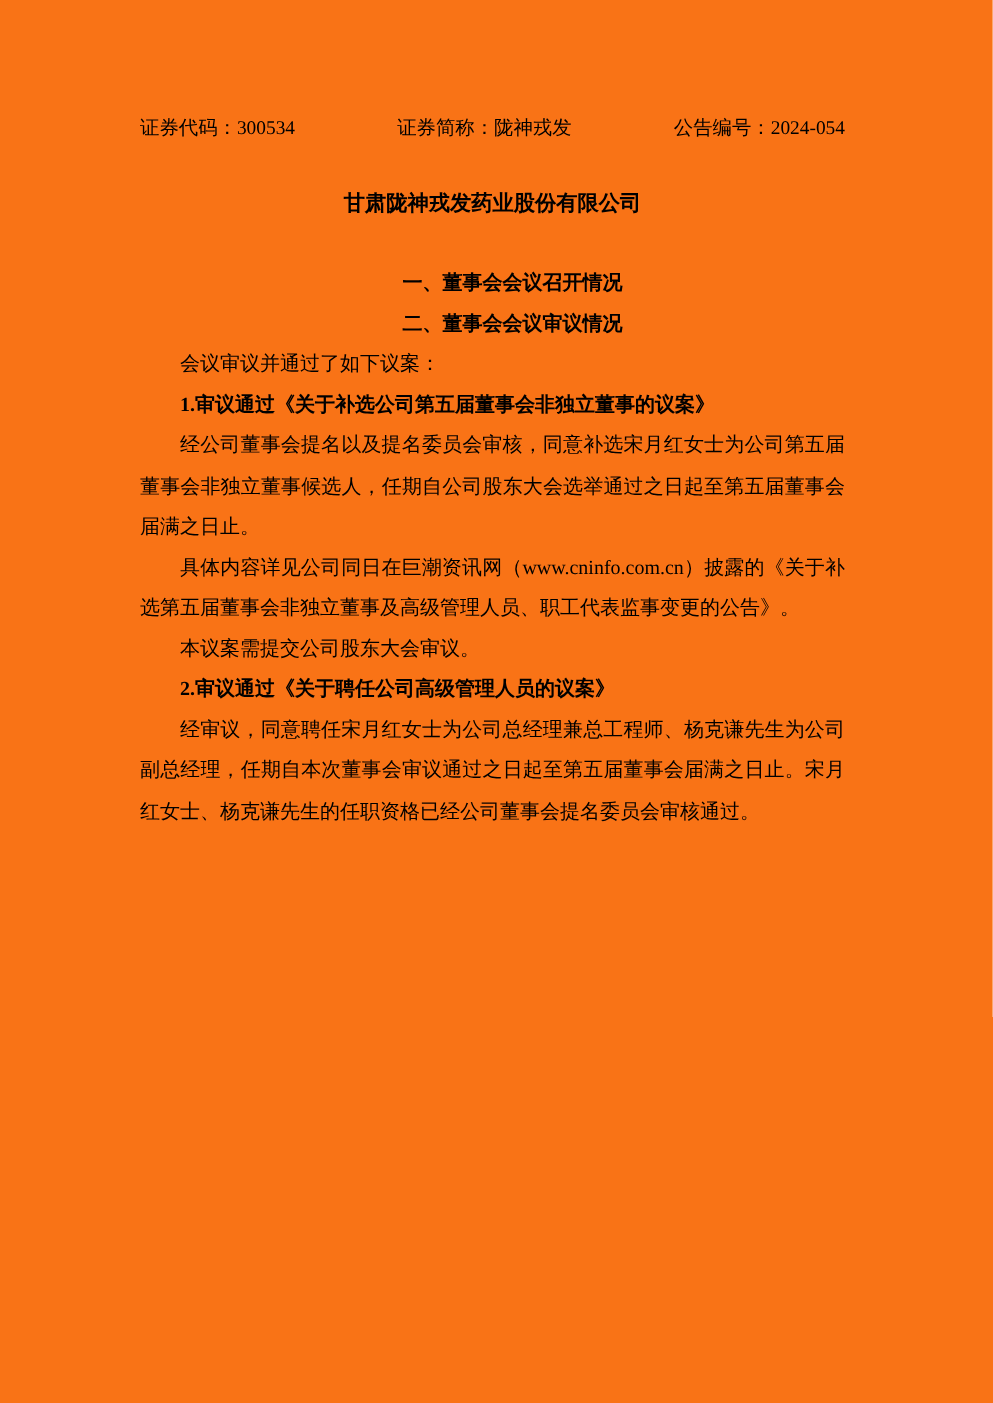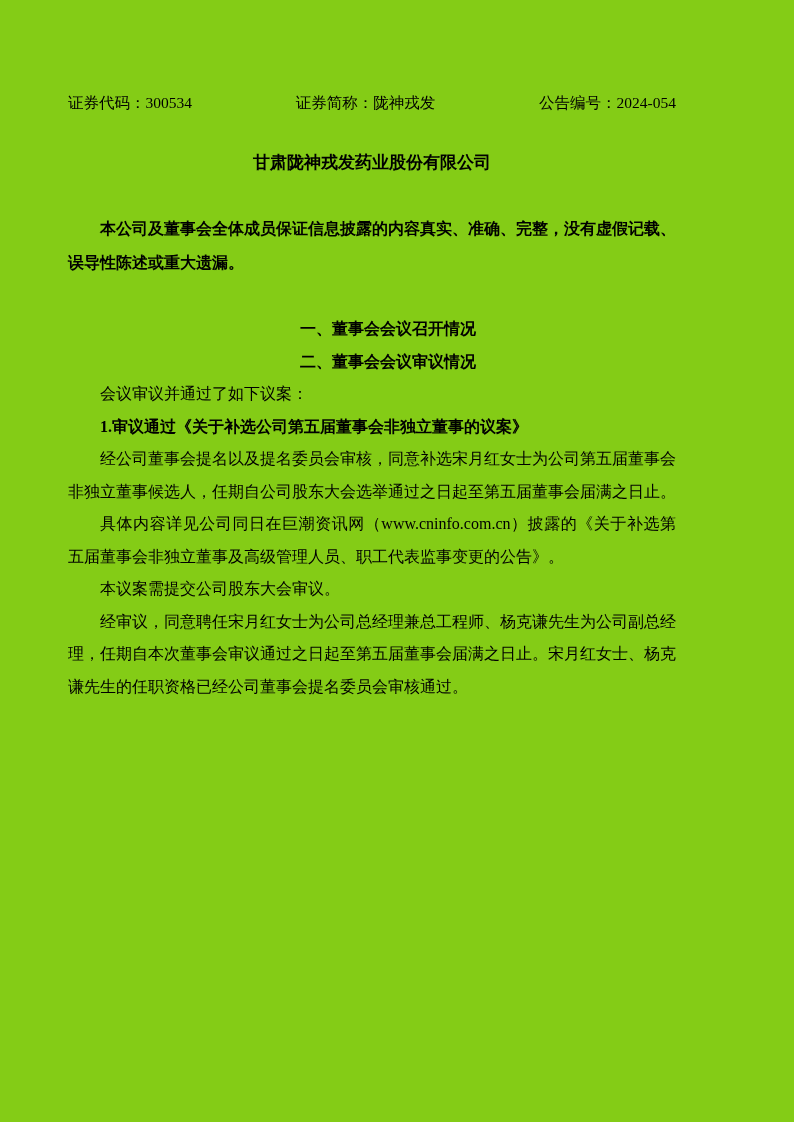--- a/index.html
+++ b/index.html
@@ -11,22 +11,22 @@
     width: 794px;
     height: 1122px;
     color: #000000;
     font-family: "Liberation Serif", "DejaVu Serif", serif;
     overflow: hidden;
   }
   .page {
     box-sizing: border-box;
     width: 794px;
     height: 1122px;
-    padding: 94px 118px 0 68px;
-    background: #84cc16;
+    padding: 94px 118px 0 112px;
+    background: #f97316;
   }
   .doc-header {
     display: flex;
     justify-content: space-between;
     align-items: baseline;
     font-size: 15.5px;
     line-height: 18px;
     white-space: nowrap;
   }
   .title {
@@ -70,31 +70,31 @@
 <div class="page">
 
   <div class="doc-header">
     <span>证券代码：300534</span>
     <span>证券简称：陇神戎发</span>
     <span>公告编号：2024-054</span>
   </div>
 
   <h1 class="title title-company">甘肃陇神戎发药业股份有限公司</h1>
 
-  <p class="statement">本公司及董事会全体成员保证信息披露的内容真实、准确、完整，没有虚假记载、误导性陈述或重大遗漏。</p>
 
   <div class="doc-body">
 
     <p class="heading">一、董事会会议召开情况</p>
 
     <p class="heading">二、董事会会议审议情况</p>
     <p class="para">会议审议并通过了如下议案：</p>
 
     <p class="para bold">1.审议通过《关于补选公司第五届董事会非独立董事的议案》</p>
     <p class="para">经公司董事会提名以及提名委员会审核，同意补选宋月红女士为公司第五届董事会非独立董事候选人，任期自公司股东大会选举通过之日起至第五届董事会届满之日止。</p>
     <p class="para">具体内容详见公司同日在巨潮资讯网（www.cninfo.com.cn）披露的《关于补选第五届董事会非独立董事及高级管理人员、职工代表监事变更的公告》。</p>
     <p class="para">本议案需提交公司股东大会审议。</p>
 
+    <p class="para bold">2.审议通过《关于聘任公司高级管理人员的议案》</p>
     <p class="para">经审议，同意聘任宋月红女士为公司总经理兼总工程师、杨克谦先生为公司副总经理，任期自本次董事会审议通过之日起至第五届董事会届满之日止。宋月红女士、杨克谦先生的任职资格已经公司董事会提名委员会审核通过。</p>
 
   </div>
 
 </div>
 
 </body></html>

